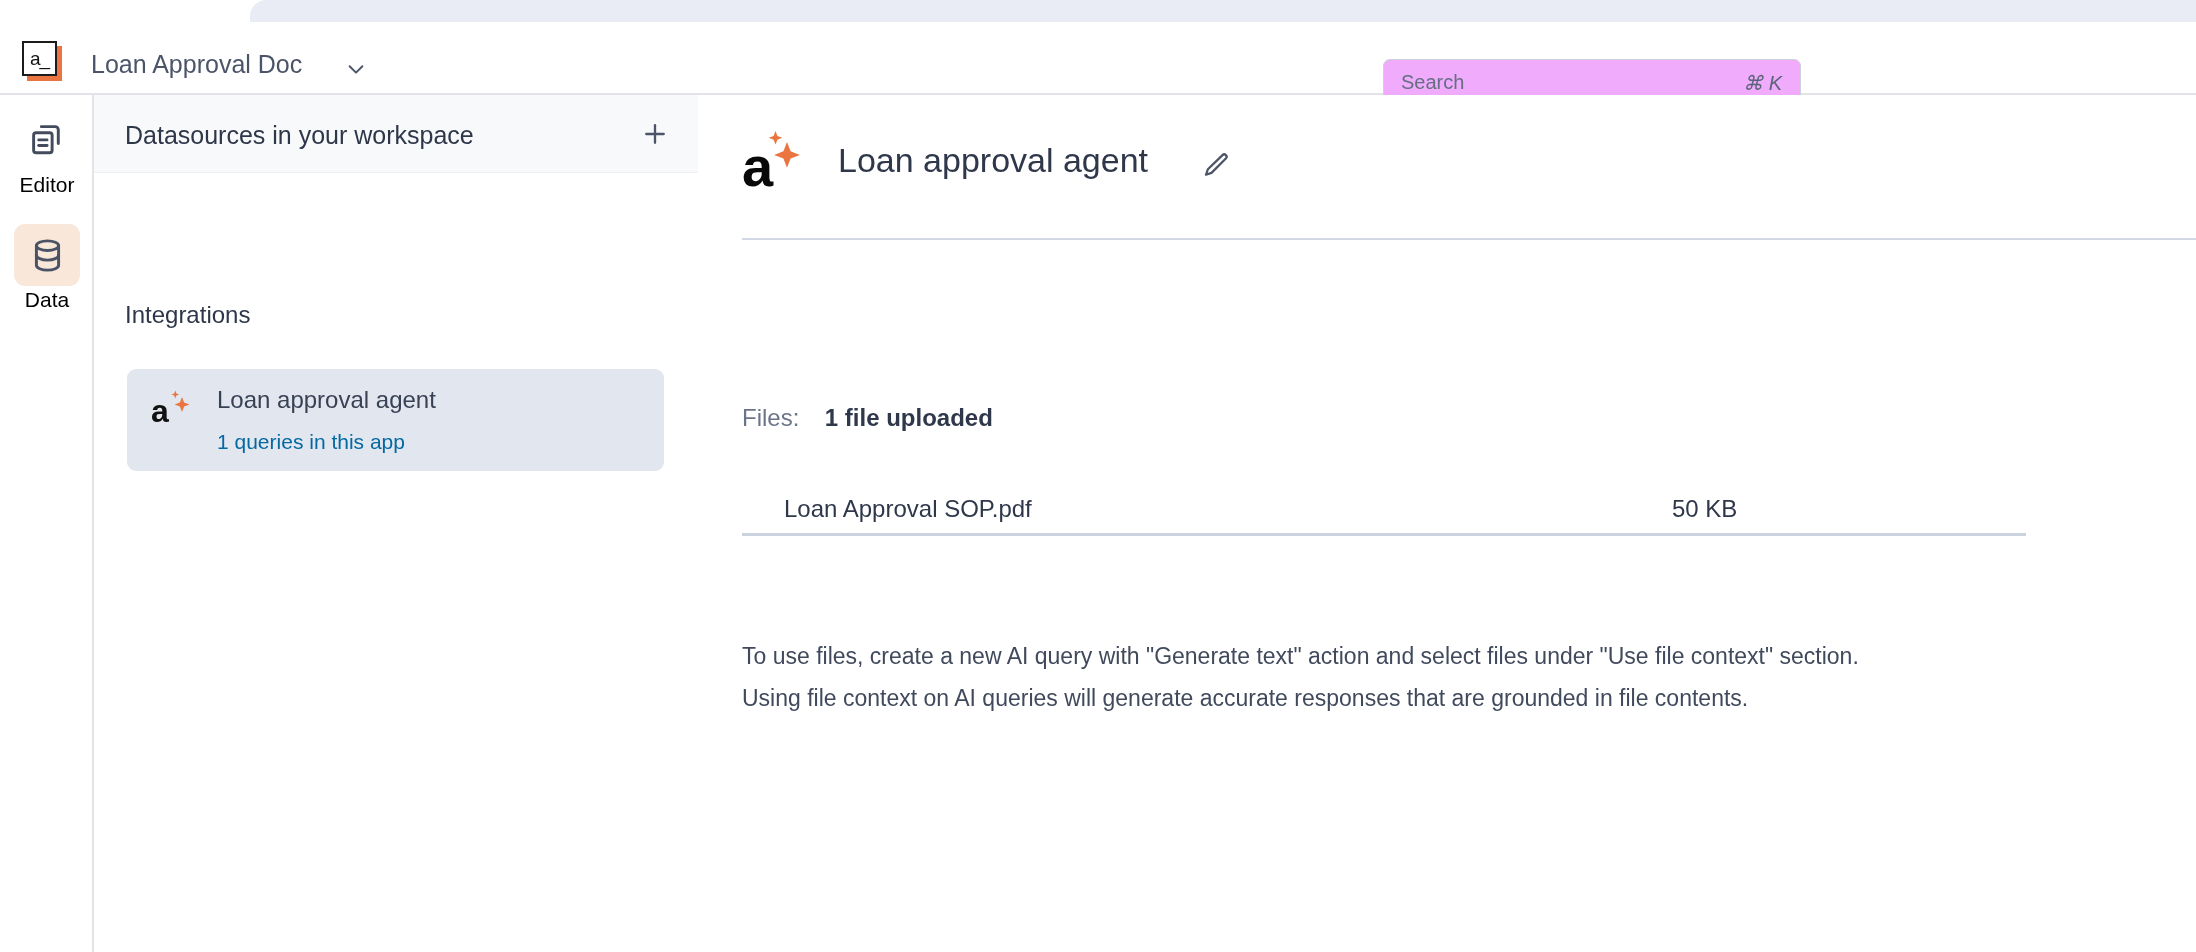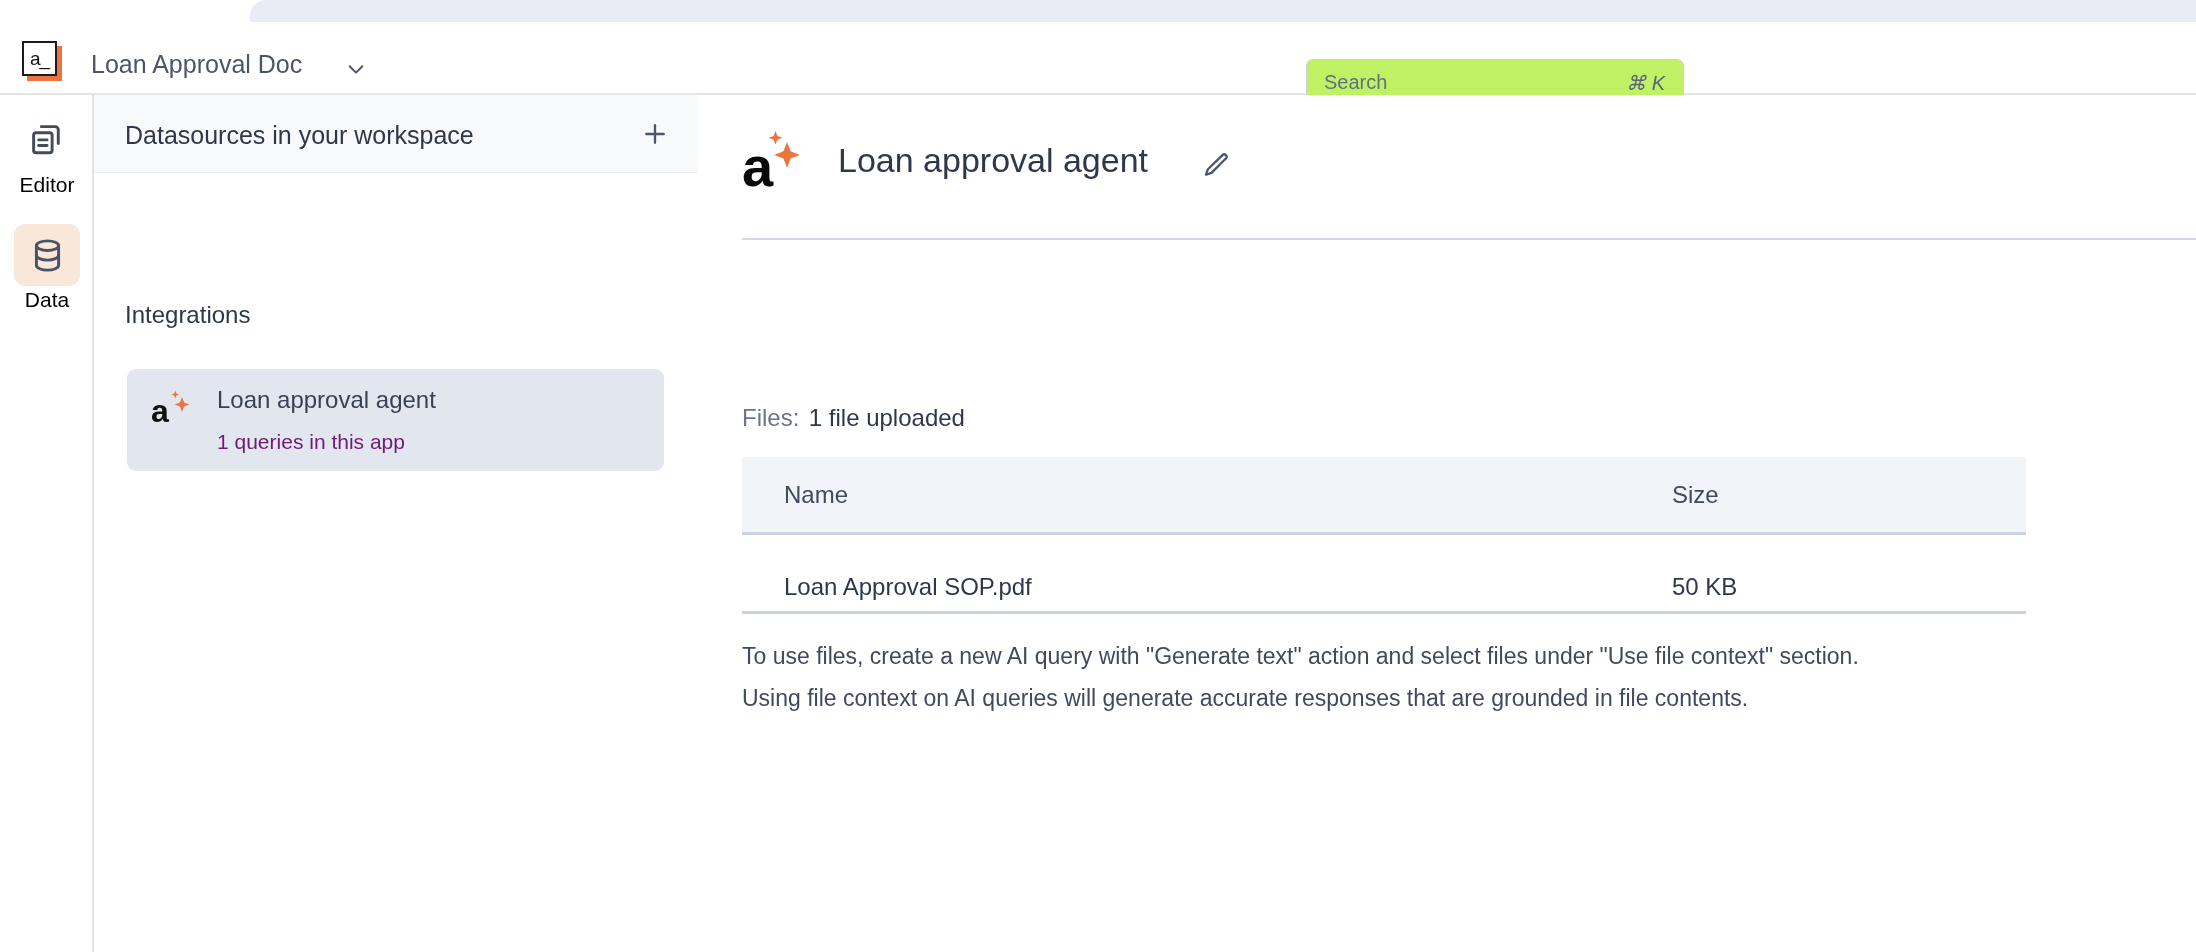--- a/index.html
+++ b/index.html
@@ -70,25 +70,25 @@
   #doc-title-caret {
     position: absolute;
     left: 345px; top: 36px;
     width: 22px; height: 22px;
     color: #4b5468;
     cursor: pointer;
   }
 
   #search-box {
     position: absolute;
-    left: 1306px; top: 37px;
-    width: 378px; height: 46px;
+    left: 1383px; top: 37px;
+    width: 418px; height: 46px;
     border: 1.5px solid #ccd1dc;
     border-radius: 7px;
-    background: #bef264;
+    background: #f0abfc;
     cursor: text;
   }
   #search-box input {
     position: absolute;
     left: 17px; top: 0;
     width: 300px; height: 100%;
     border: none; outline: none;
     background: transparent;
     font-family: "Liberation Sans", sans-serif;
     font-size: 20px;
@@ -189,21 +189,21 @@
     position: absolute;
     left: 90px; top: 17px;
     font-size: 24px;
     color: #394255;
     white-space: nowrap;
   }
   .ds-item .ds-sub {
     position: absolute;
     left: 90px; top: 61px;
     font-size: 21px;
-    color: #701a75;
+    color: #0369a1;
     white-space: nowrap;
   }
 
   
   #main {
     position: absolute;
     top: 95px; left: 698px;
     width: 1498px; height: 857px;
     background: #ffffff;
   }
@@ -241,23 +241,23 @@
     position: absolute;
     left: 44px; top: 309px;
     white-space: nowrap;
   }
   #files-label {
     font-size: 24px;
     color: #6c7488;
   }
   #files-value {
     font-size: 24px;
-    font-weight: 400;
+    font-weight: 700;
     color: #2f384b;
-    margin-left: 5px;
+    margin-left: 21px;
   }
 
   #files-table {
     position: absolute;
     left: 44px; top: 362px;
     width: 1284px;
   }
   #files-table-head {
     display: flex;
     align-items: center;
@@ -393,24 +393,20 @@
 
     <div id="header-divider"></div>
   </div>
 
   <div id="files-line">
     <span id="files-label">Files:</span>
     <span id="files-value">1 file uploaded</span>
   </div>
 
   <div id="files-table">
-    <div id="files-table-head">
-      <div class="col col-name">Name</div>
-      <div class="col col-size">Size</div>
-    </div>
     <div class="files-row">
       <div class="col col-name">Loan Approval SOP.pdf</div>
       <div class="col col-size">50 KB</div>
     </div>
   </div>
 
   <div id="files-note">
     <p>To use files, create a new AI query with "Generate text" action and select files under "Use file context" section.</p>
     <p>Using file context on AI queries will generate accurate responses that are grounded in file contents.</p>
   </div>

